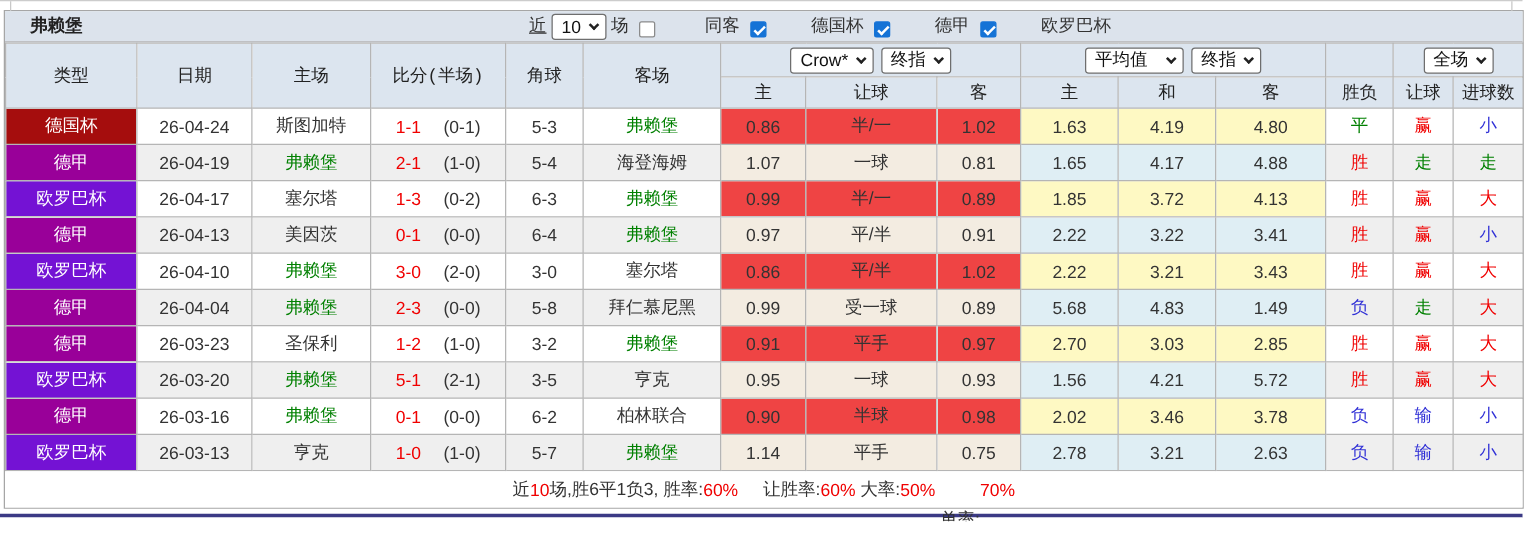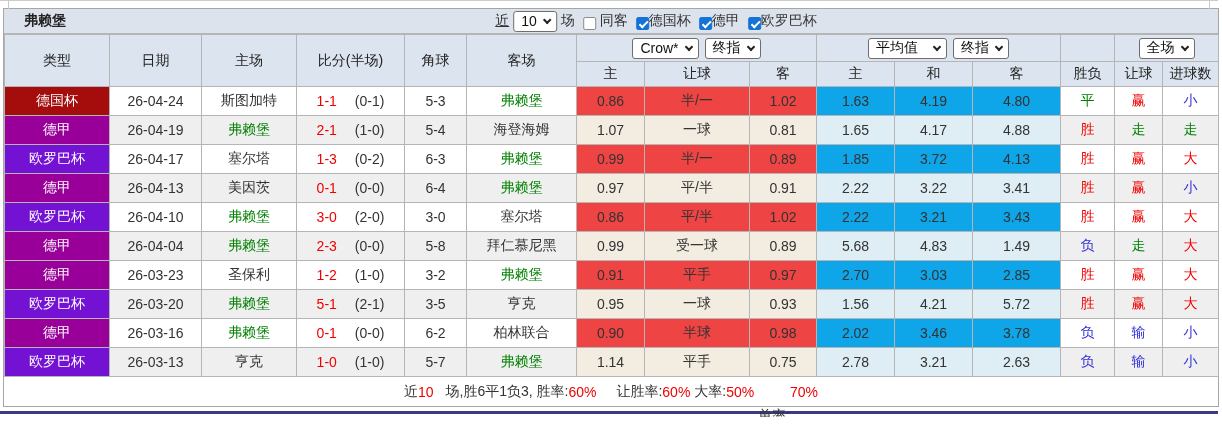--- a/index.html
+++ b/index.html
@@ -29,38 +29,38 @@
   .sel .txt { margin-right:7px; }
   .sel.wide .txt { margin-right:16px; }
   .chev { width:6px; height:6px; border-right:2px solid #222; border-bottom:2px solid #222;
           transform:rotate(45deg); margin-top:-3px; flex:none; }
 
   .cb { width:13px; height:13px; border:1px solid #8b8b8b; background:#fff; display:inline-block;
         border-radius:2px; margin:0 4px 0 8px; position:relative; top:2px; cursor:pointer; }
   .cb.checked { background:var(--cb,#1573d6); border-color:var(--cb,#1573d6); margin-right:0; }
   .cb.checked::after { content:""; position:absolute; left:4px; top:1px; width:3px; height:7px;
         border:solid #fff; border-width:0 2px 2px 0; transform:rotate(45deg); }
-  .cb-label { cursor:pointer; }
+  .cb-label { cursor:pointer;margin-left:36px; }
 
   
   table { border-collapse:collapse; table-layout:fixed; width:1214px; font-size:14px; }
   th,td { border:1px solid #b5b5b5; text-align:center; padding:0; white-space:nowrap; overflow:hidden; }
   thead th { background:#dce5ef; font-weight:normal; color:#222; }
   thead tr.ddl-row th { height:27px; }
   thead tr.sub-row th { height:25px; }
-  thead th.span2 { height:52px; }
+  thead th.span2 { height:52px;font-family:Liberation Mono, monospace; }
   .ddl-cell { background:#dce5ef; }
   .ddl-wrap { display:flex; align-items:center; justify-content:center; gap:6px; }
 
   tbody td { height:29px; color:#333; }
   tr.odd  td { background:#ffffff; }
   tr.even td { background:#efefef; }
   tr.odd  td.crow { background:#ef4444; }
   tr.even td.crow { background:#f3ece1; }
-  tr.odd  td.avg  { background:#0ea5e9; }
+  tr.odd  td.avg  { background:#fef9c3; }
   tr.even td.avg  { background:#dfeef4; }
 
   td.type { color:#fff; }
   .team-hl { color:#008000; }
   .score-ft { color:#f00000; }
   .score-ht { color:#333;margin-left:18px; }
 
   
   .footer { height:29px; display:flex; align-items:center; justify-content:center;
             font-size:14px; background:#fff; }
@@ -342,21 +342,21 @@
             <td style="color: rgb(48, 48, 214);">负</td>
             <td style="color: rgb(48, 48, 214);">输</td>
             <td style="color: rgb(48, 48, 214);">小</td>
           </tr>
         </tbody>
     </table>
 
     <div class="footer">
         <span style="color: rgb(51, 51, 51);">近</span>
         <span style="color: rgb(240, 0, 0);">10</span>
-        <span style="color: rgb(51, 51, 51); padding-left: 12px;">场,胜6平1负3, 胜率:</span>
+        <span style="color: rgb(51, 51, 51);">场,胜6平1负3, 胜率:</span>
         <span style="color: rgb(240, 0, 0);">60%</span>
         <span style="color: rgb(51, 51, 51); margin-left: 16px;"> 让胜率:</span>
         <span style="color: rgb(240, 0, 0);">60%</span>
         <span style="color: rgb(51, 51, 51);"> 大率:</span>
         <span style="color: rgb(240, 0, 0);">50%</span>
         <span style="color: rgb(51, 51, 51); margin-top: 48px;"> 单率:</span>
         <span style="color: rgb(240, 0, 0);">70%</span>
       </div>
   </div>
 

